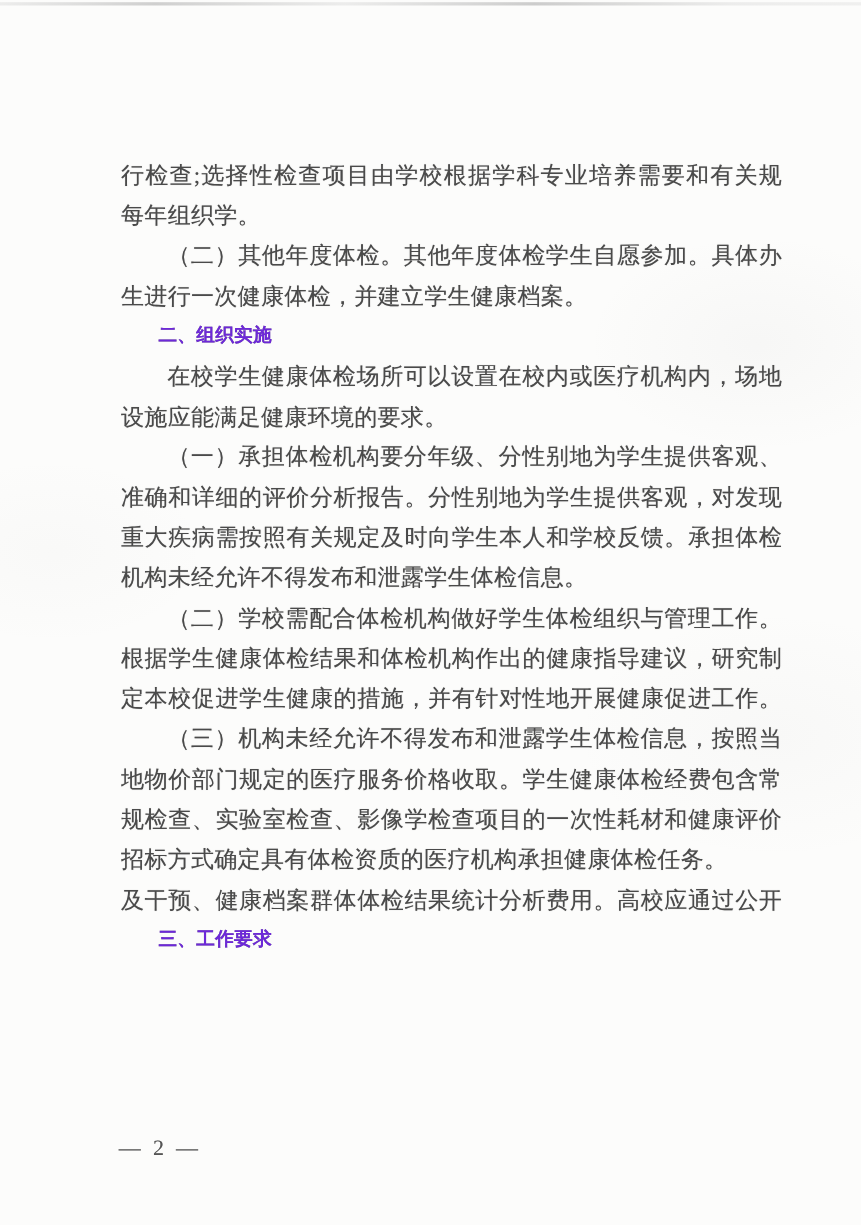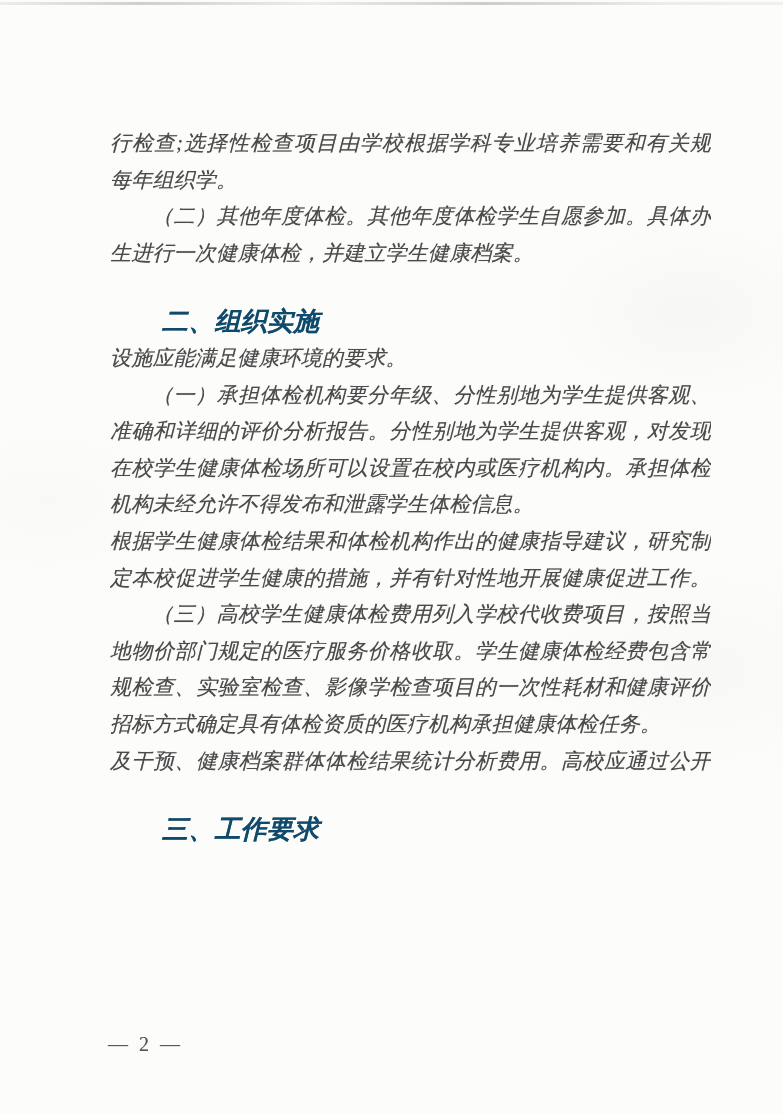--- a/index.html
+++ b/index.html
@@ -36,47 +36,45 @@
     inset: 0;
     background:
       radial-gradient(220px 140px at 88% 28%, rgba(150,150,150,0.05), transparent 70%),
       radial-gradient(260px 160px at 90% 60%, rgba(150,150,150,0.04), transparent 70%),
       radial-gradient(200px 120px at 6% 45%, rgba(150,150,150,0.03), transparent 70%);
     pointer-events: none;
   }
   .content {
     position: absolute;
     left: 110px;
-    top: 125px;
+    top: 141px;
     width: 601px;
-    font-style: italic;
   }
   .line {
     height: 36.6px;
     line-height: 36.6px;
     font-size: 21px;
     color: #4a4a4a;
     letter-spacing: 0.2px;
     text-shadow: 0 0 0.7px rgba(90,90,90,0.55);
     overflow: hidden;
   }
   .line.fill {
     text-align: justify;
     text-align-last: justify;
   }
   .line.indent {
     text-indent: 2em;
   }
   .line.heading {
     font-family: "Liberation Sans", sans-serif;
     font-weight: 700;
-    font-size: 26px;
-    color: #0c4a6e;
+    font-size: 17px;
+    color: #6d28d9;
     text-shadow: 0 0 0.5px rgba(60,60,60,0.6);
-    margin-top: 32px;
   }
   .footer {
     position: absolute;
     left: 108px;
     top: 1029px;
     height: 30px;
     line-height: 30px;
     font-size: 20px;
     color: #555555;
     letter-spacing: 3px;
@@ -90,28 +88,30 @@
   <div class="scan-top-edge"></div>
   <div class="scan-texture"></div>
 
   <div class="content">
 
   <div class="line fill">行检查;选择性检查项目由学校根据学科专业培养需要和有关规</div>
       <div class="line">每年组织学。</div>
       <div class="line indent fill">（二）其他年度体检。其他年度体检学生自愿参加。具体办</div>
       <div class="line">生进行一次健康体检，并建立学生健康档案。</div>
       <div class="line heading indent">二、组织实施</div>
+      <div class="line indent fill">在校学生健康体检场所可以设置在校内或医疗机构内，场地</div>
       <div class="line">设施应能满足健康环境的要求。</div>
       <div class="line indent fill">（一）承担体检机构要分年级、分性别地为学生提供客观、</div>
       <div class="line fill">准确和详细的评价分析报告。分性别地为学生提供客观，对发现</div>
-      <div class="line fill">在校学生健康体检场所可以设置在校内或医疗机构内。承担体检</div>
+      <div class="line fill">重大疾病需按照有关规定及时向学生本人和学校反馈。承担体检</div>
       <div class="line">机构未经允许不得发布和泄露学生体检信息。</div>
+      <div class="line indent fill">（二）学校需配合体检机构做好学生体检组织与管理工作。</div>
       <div class="line fill">根据学生健康体检结果和体检机构作出的健康指导建议，研究制</div>
       <div class="line fill">定本校促进学生健康的措施，并有针对性地开展健康促进工作。</div>
-      <div class="line indent fill">（三）高校学生健康体检费用列入学校代收费项目，按照当</div>
+      <div class="line indent fill">（三）机构未经允许不得发布和泄露学生体检信息，按照当</div>
       <div class="line fill">地物价部门规定的医疗服务价格收取。学生健康体检经费包含常</div>
       <div class="line fill">规检查、实验室检查、影像学检查项目的一次性耗材和健康评价</div>
       <div class="line">招标方式确定具有体检资质的医疗机构承担健康体检任务。</div>
       <div class="line fill">及干预、健康档案群体体检结果统计分析费用。高校应通过公开</div>
       <div class="line heading indent">三、工作要求</div>
     </div>
 
   <div class="footer">
     <span>— 2 —</span>
   </div>

